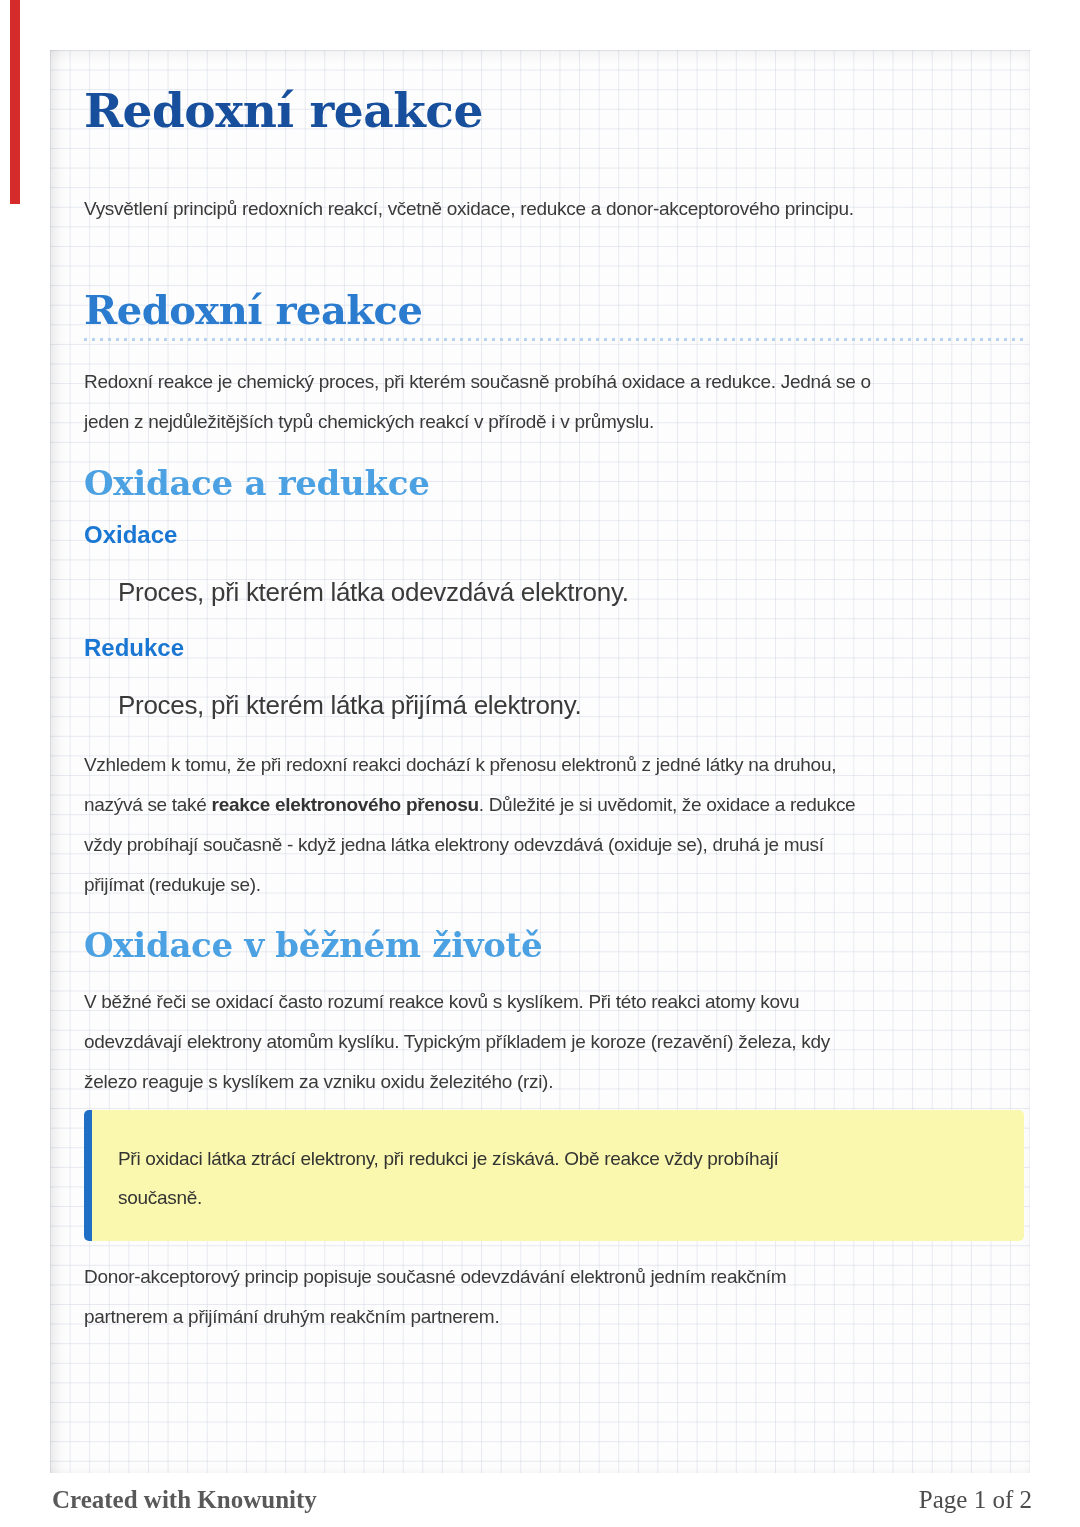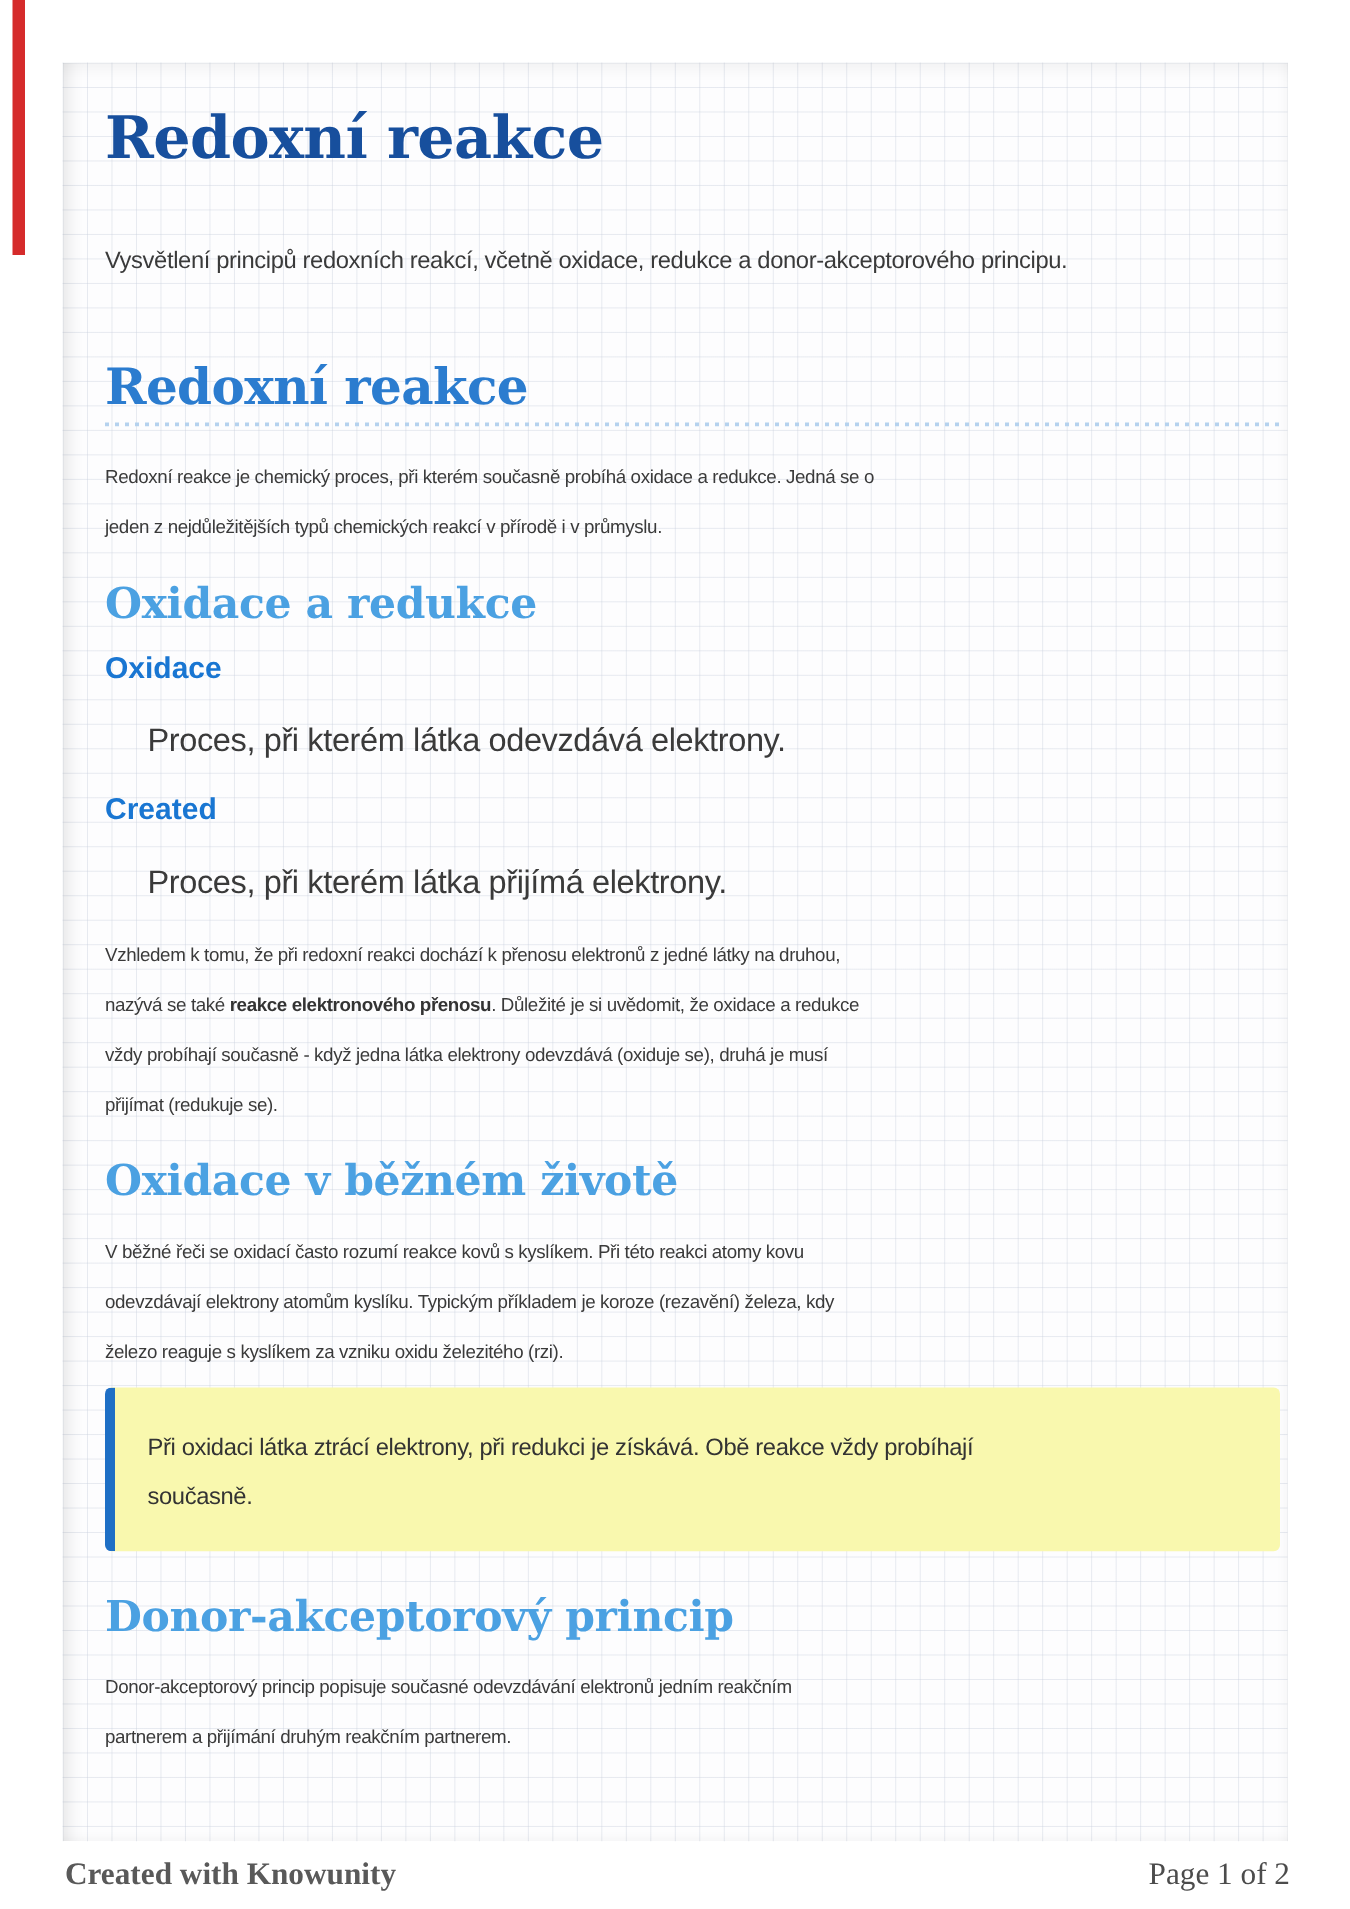--- a/index.html
+++ b/index.html
@@ -54,21 +54,21 @@
   }
   .h3-a { margin-top:21px; }
   .h3-b { margin-top:20px; }
   .h3-c { margin-top:33px; }
   h4 {
     font-size:24px; line-height:28px; font-weight:bold; color:#1976d2;
   }
   .h4-a { margin-top:18px; }
   .h4-b { margin-top:28px; }
   .body {
-    font-size:15px; line-height:40px; letter-spacing:-0.3px;
+    font-size:19px; line-height:40px; letter-spacing:-0.3px;
     color:#3a3a3a; white-space:pre-line;
   }
   .p-section { margin-top:21px; }
   .p-transfer { margin-top:26px; }
   .p-common { margin-top:17px; }
   .p-donor { margin-top:16px; }
   .def {
     margin-top:29px; margin-left:34px;
     font-size:26px; line-height:28px; letter-spacing:-0.3px; color:#3a3a3a;
   }
@@ -107,40 +107,39 @@
       <div class="rule"></div>
 
       <p class="body p-section">Redoxní reakce je chemický proces, při kterém současně probíhá oxidace a redukce. Jedná se o
 jeden z nejdůležitějších typů chemických reakcí v přírodě i v průmyslu.</p>
 
       <h3 class="h3-a">Oxidace a redukce</h3>
 
       <h4 class="h4-a">Oxidace</h4>
       <p class="def">Proces, při kterém látka odevzdává elektrony.</p>
 
-      <h4 class="h4-b">Created</h4>
+      <h4 class="h4-b">Redukce</h4>
       <p class="def">Proces, při kterém látka přijímá elektrony.</p>
 
       <p class="body p-transfer"><span>Vzhledem k tomu, že při redoxní reakci dochází k přenosu elektronů z jedné látky na druhou,
 nazývá se také </span><strong>reakce elektronového přenosu</strong><span>. Důležité je si uvědomit, že oxidace a redukce
 vždy probíhají současně - když jedna látka elektrony odevzdává (oxiduje se), druhá je musí
 přijímat (redukuje se).</span></p>
 
       <h3 class="h3-b">Oxidace v běžném životě</h3>
 
       <p class="body p-common">V běžné řeči se oxidací často rozumí reakce kovů s kyslíkem. Při této reakci atomy kovu
 odevzdávají elektrony atomům kyslíku. Typickým příkladem je koroze (rezavění) železa, kdy
 železo reaguje s kyslíkem za vzniku oxidu železitého (rzi).</p>
 
       <div class="callout">
         <p class="callout-text">Při oxidaci látka ztrácí elektrony, při redukci je získává. Obě reakce vždy probíhají
 současně.</p>
       </div>
 
-      <h3 class="h3-c">Donor-akceptorový princip</h3>
 
       <p class="body p-donor">Donor-akceptorový princip popisuje současné odevzdávání elektronů jedním reakčním
 partnerem a přijímání druhým reakčním partnerem.</p>
 
     </div>
   </div>
 
   <div class="footer">
     <span class="f-left">Created with Knowunity</span>
     <span class="f-right">Page 1 of 2</span>

